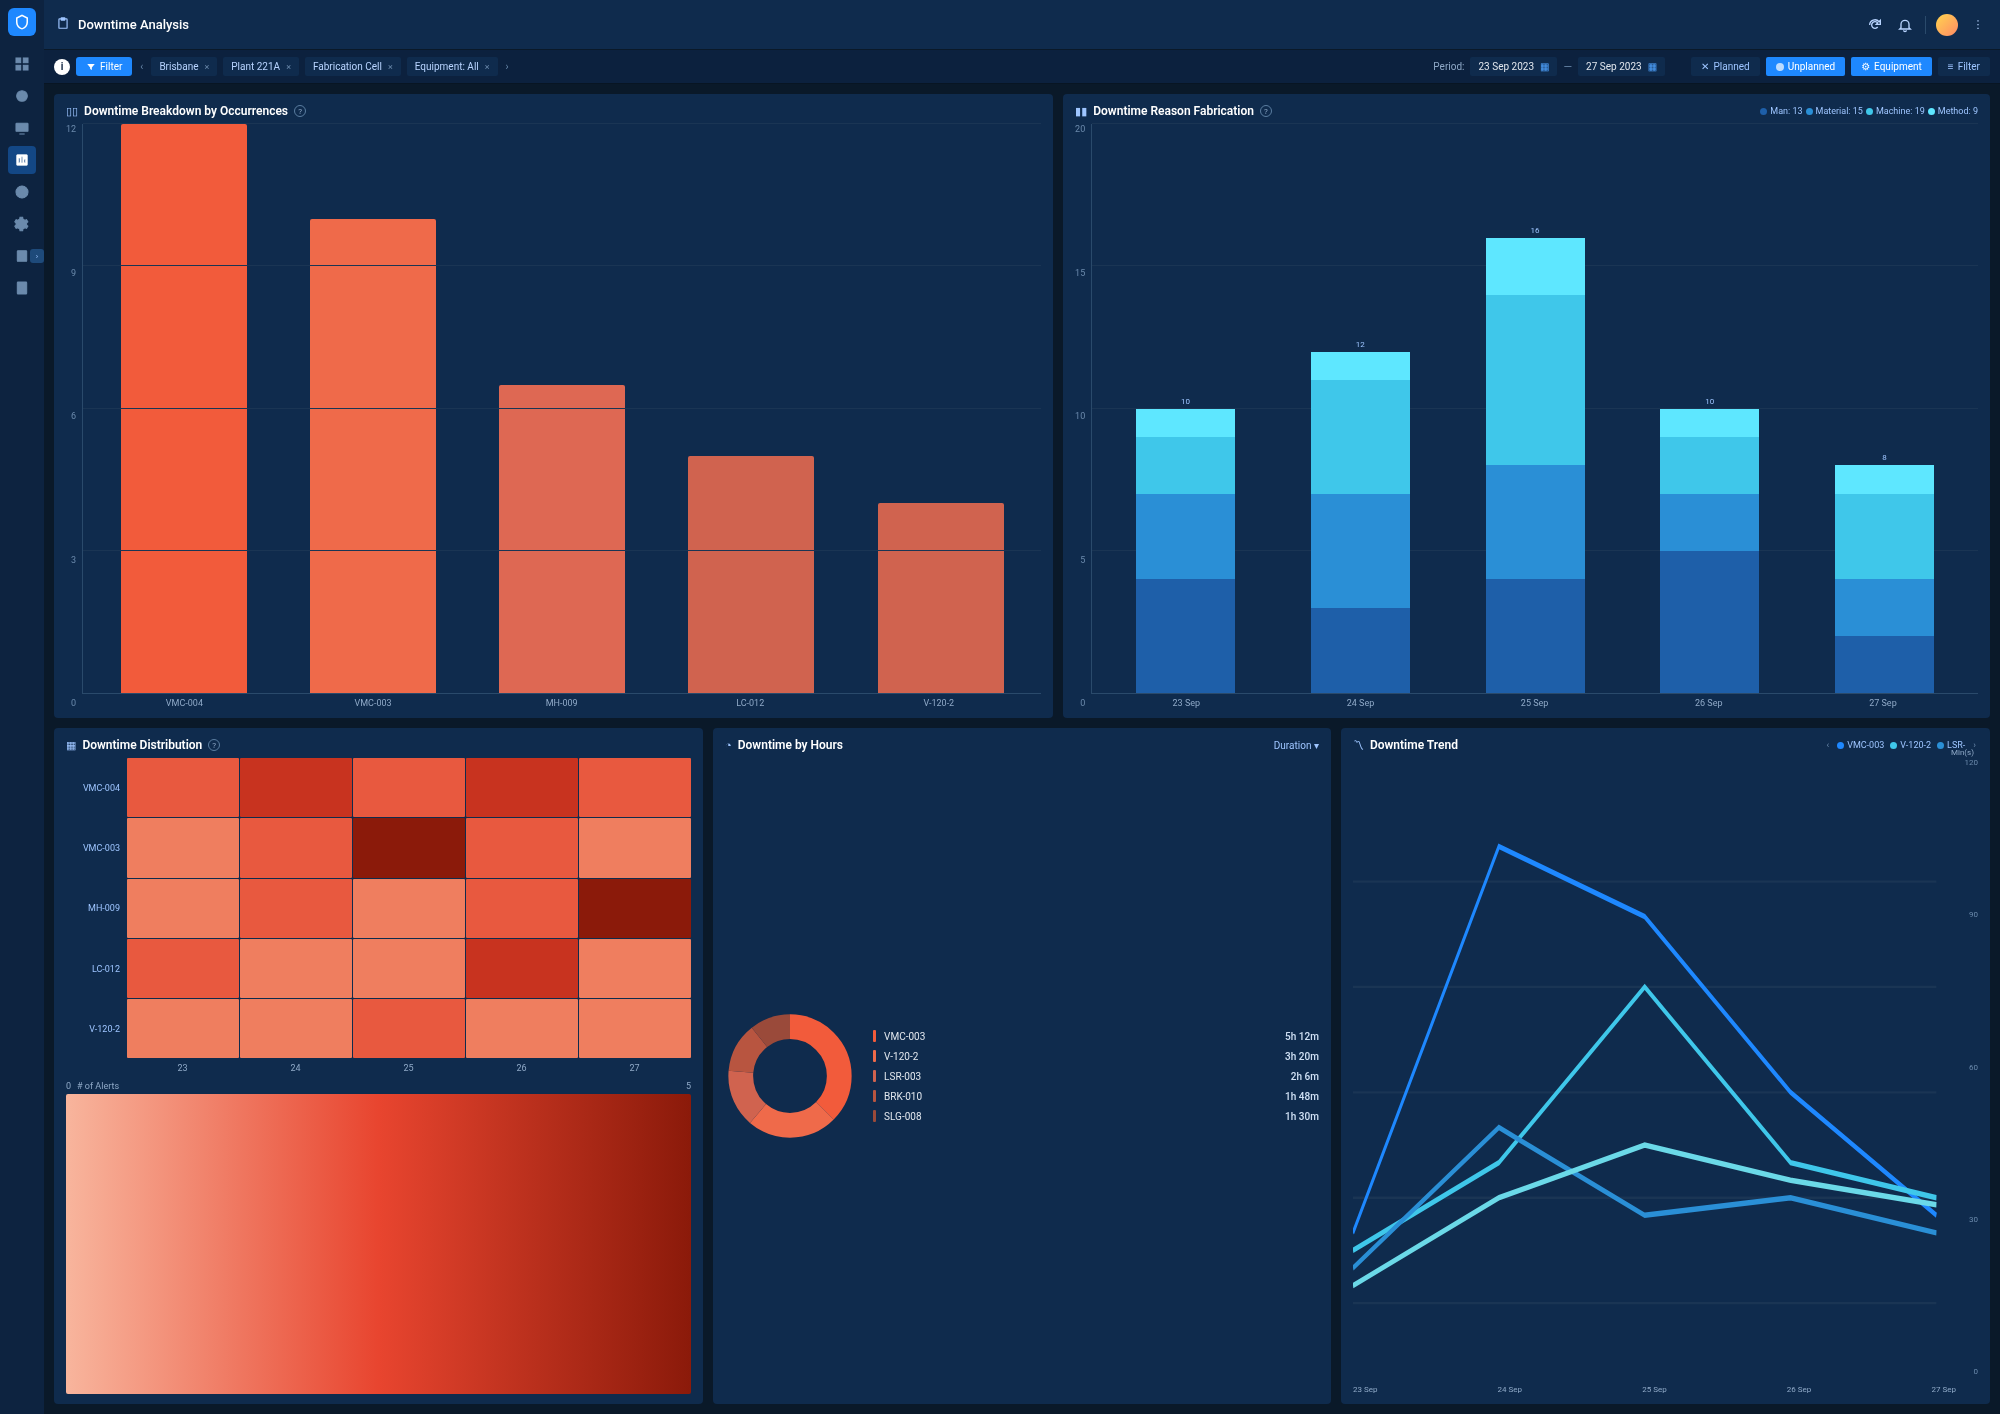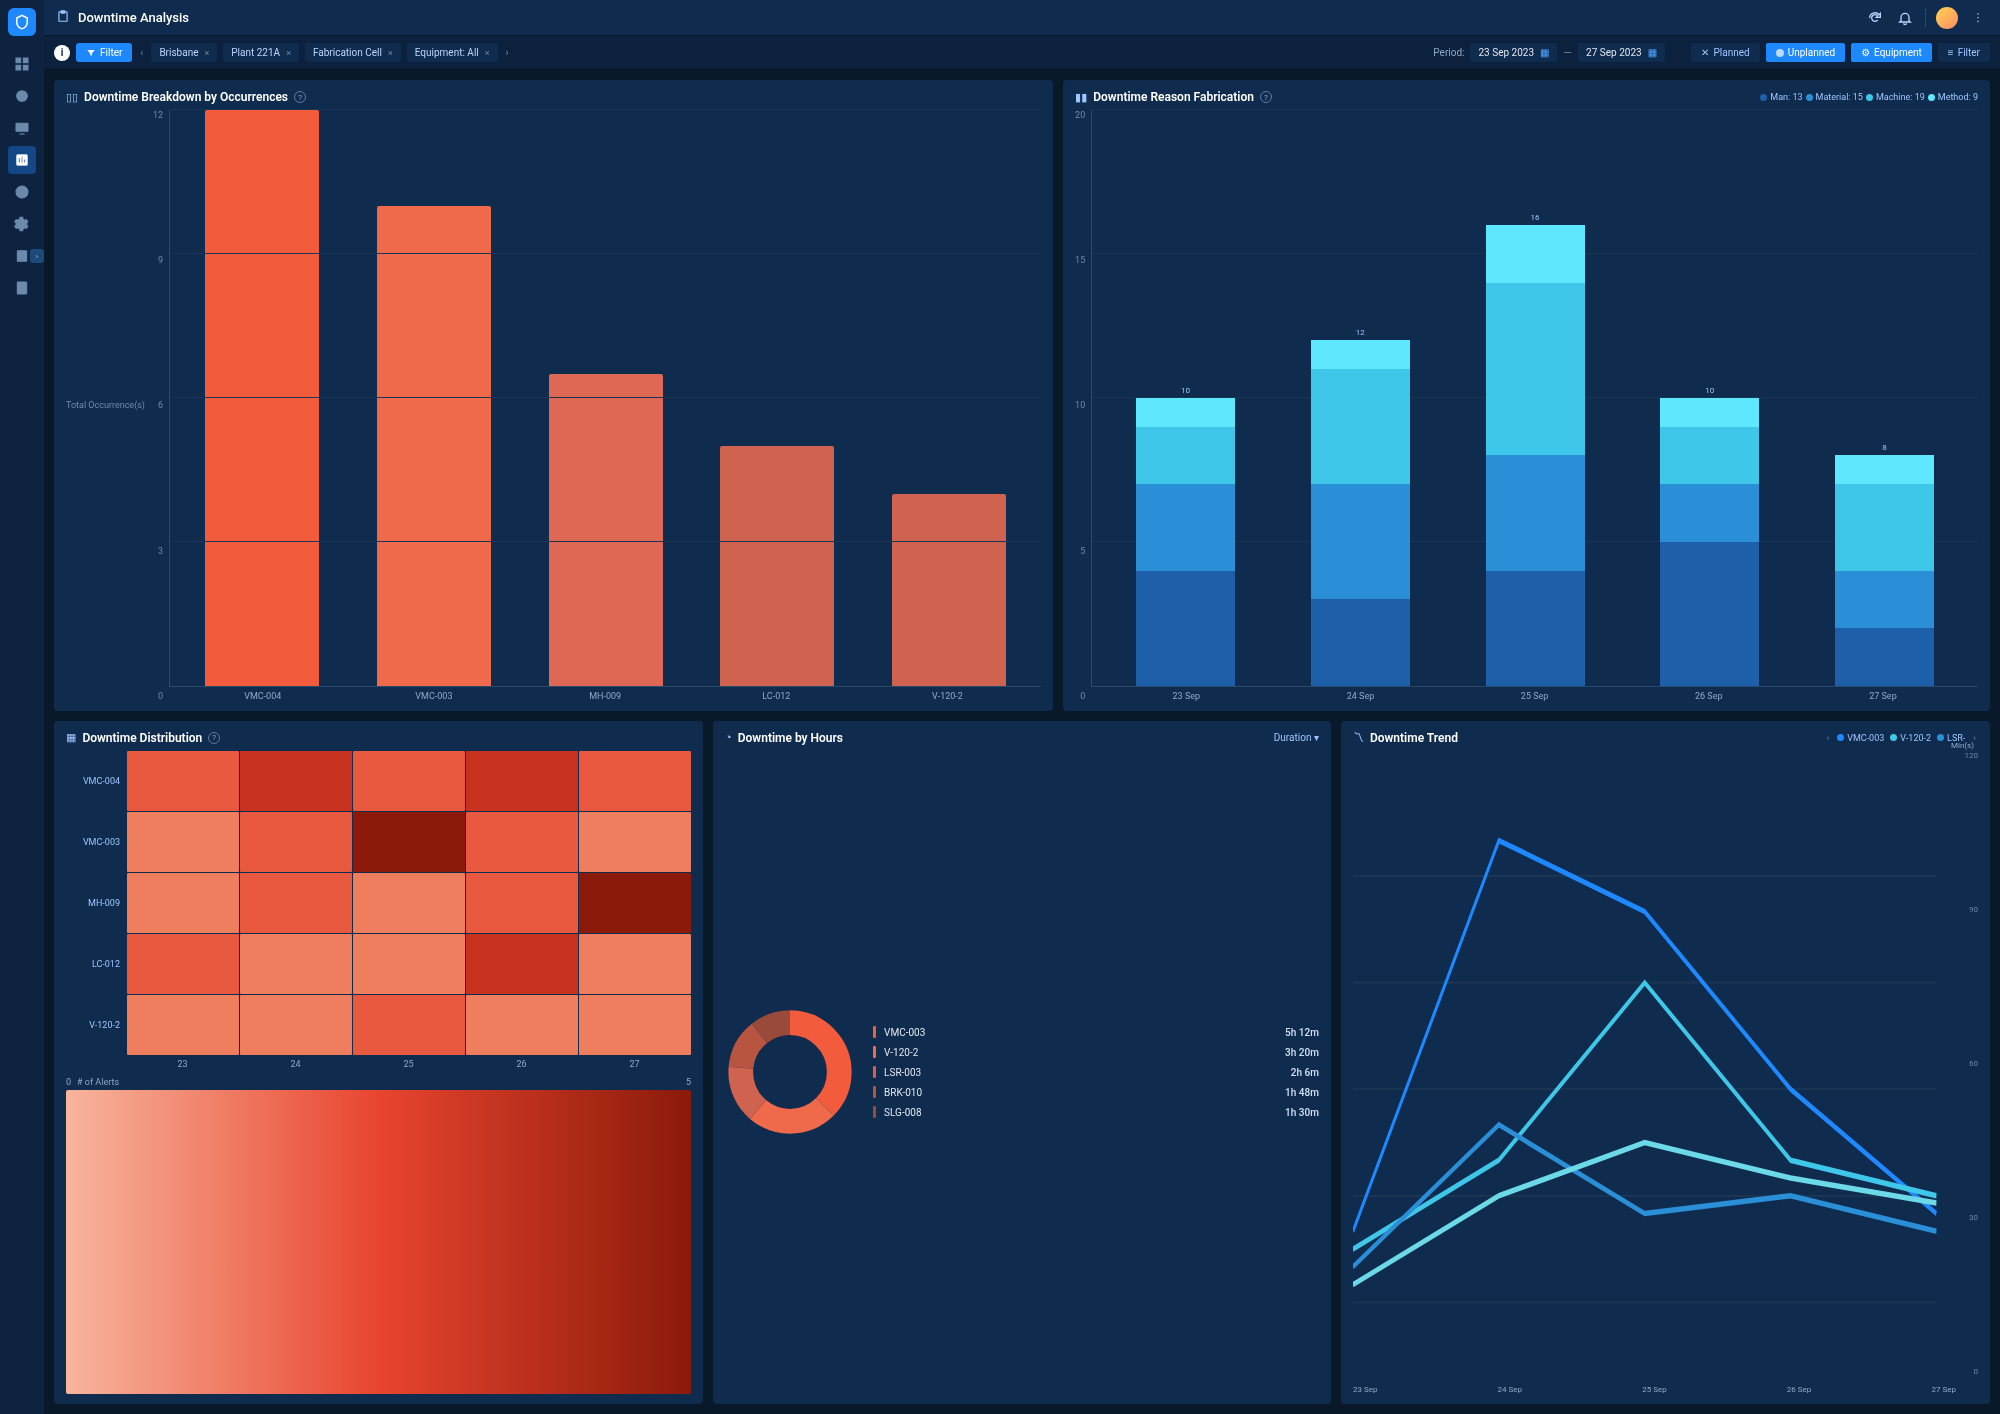--- a/index.html
+++ b/index.html
@@ -6,21 +6,21 @@
 body { font-family: -apple-system, BlinkMacSystemFont, "Segoe UI", Roboto, sans-serif; background: #0a1929; color: #e0e6ed; font-size: 11px; overflow: hidden; }
 .app { display: flex; height: 100vh; width: 100vw; }
 .sidebar { width: 44px; background: #0d2340; display: flex; flex-direction: column; align-items: center; padding-top: 8px; gap: 4px; }
 .sidebar .logo { width: 28px; height: 28px; background: #1e88ff; border-radius: 6px; display: flex; align-items: center; justify-content: center; margin-bottom: 10px; }
 .sidebar .logo svg { width: 18px; height: 18px; fill: #fff; }
 .sidebar .nav-item { width: 28px; height: 28px; display: flex; align-items: center; justify-content: center; border-radius: 4px; color: #6b8aac; cursor: pointer; position: relative; }
 .sidebar .nav-item.active { background: #134785; color: #fff; }
 .sidebar .nav-item svg { width: 16px; height: 16px; fill: currentColor; stroke: currentColor; }
 .sidebar .expand { width: 14px; height: 14px; background: #1e4a7a; border-radius: 3px; display: flex; align-items: center; justify-content: center; position: absolute; right: -8px; top: 50%; transform: translateY(-50%); font-size: 8px; color: #9ec5ff; }
 .main { flex: 1; display: flex; flex-direction: column; min-width: 0; }
-.topbar { height: 36px; background: #0f2b4d; display: flex; align-items: center; padding: 0 12px; border-bottom: 1px solid #0a1929; }
+.topbar { height: 50px; background: #0f2b4d; display: flex; align-items: center; padding: 0 12px; border-bottom: 1px solid #0a1929; }
 .topbar .title-icon { color: #9ec5ff; margin-right: 8px; }
 .topbar .title { font-size: 13px; font-weight: 500; color: #fff; flex: 1; }
 .topbar .top-right { display: flex; align-items: center; gap: 10px; }
 .topbar .icon-btn { width: 20px; height: 20px; display: flex; align-items: center; justify-content: center; color: #b8d4ff; cursor: pointer; }
 .topbar .divider { width: 1px; height: 18px; background: #2a4a6b; }
 .avatar { width: 22px; height: 22px; border-radius: 50%; background: linear-gradient(135deg,#ffd54f,#ff8a65); }
 .filterbar { height: 34px; background: #0c213e; display: flex; align-items: center; padding: 0 10px; gap: 6px; border-bottom: 1px solid #081523; }
 .info-icon { width: 16px; height: 16px; border-radius: 50%; background: #fff; color: #0c213e; display: flex; align-items: center; justify-content: center; font-size: 10px; font-weight: bold; }
 .filter-btn { background: #1e88ff; color: #fff; padding: 4px 10px; border-radius: 3px; display: flex; align-items: center; gap: 4px; font-size: 10px; cursor: pointer; }
 .filter-btn svg { width: 10px; height: 10px; fill: #fff; }
@@ -238,23 +238,20 @@
     <div class="content">
       <div class="row1">
 
         <div class="card" style="flex:1.08">
           <div class="card-head">
             <span class="ci">▯▯</span>
             <h3>Downtime Breakdown by Occurrences</h3>
             <span class="q">?</span>
           </div>
           <div class="card-body">
-            <div style="display:flex;flex-direction:column;justify-content:center;margin-right:2px">
-              <span class="axis-y lbl-rot">Total Occurrence(s)</span>
-            </div>
             <div class="axis-y" id="bd-yticks">
                 <span>12</span>
                 <span>9</span>
                 <span>6</span>
                 <span>3</span>
                 <span>0</span>
               </div>
             <div class="bars-wrap">
               <div class="bars-area" id="bd-bars">
                   <div class="grid-h" style="bottom: 25%;"></div>

